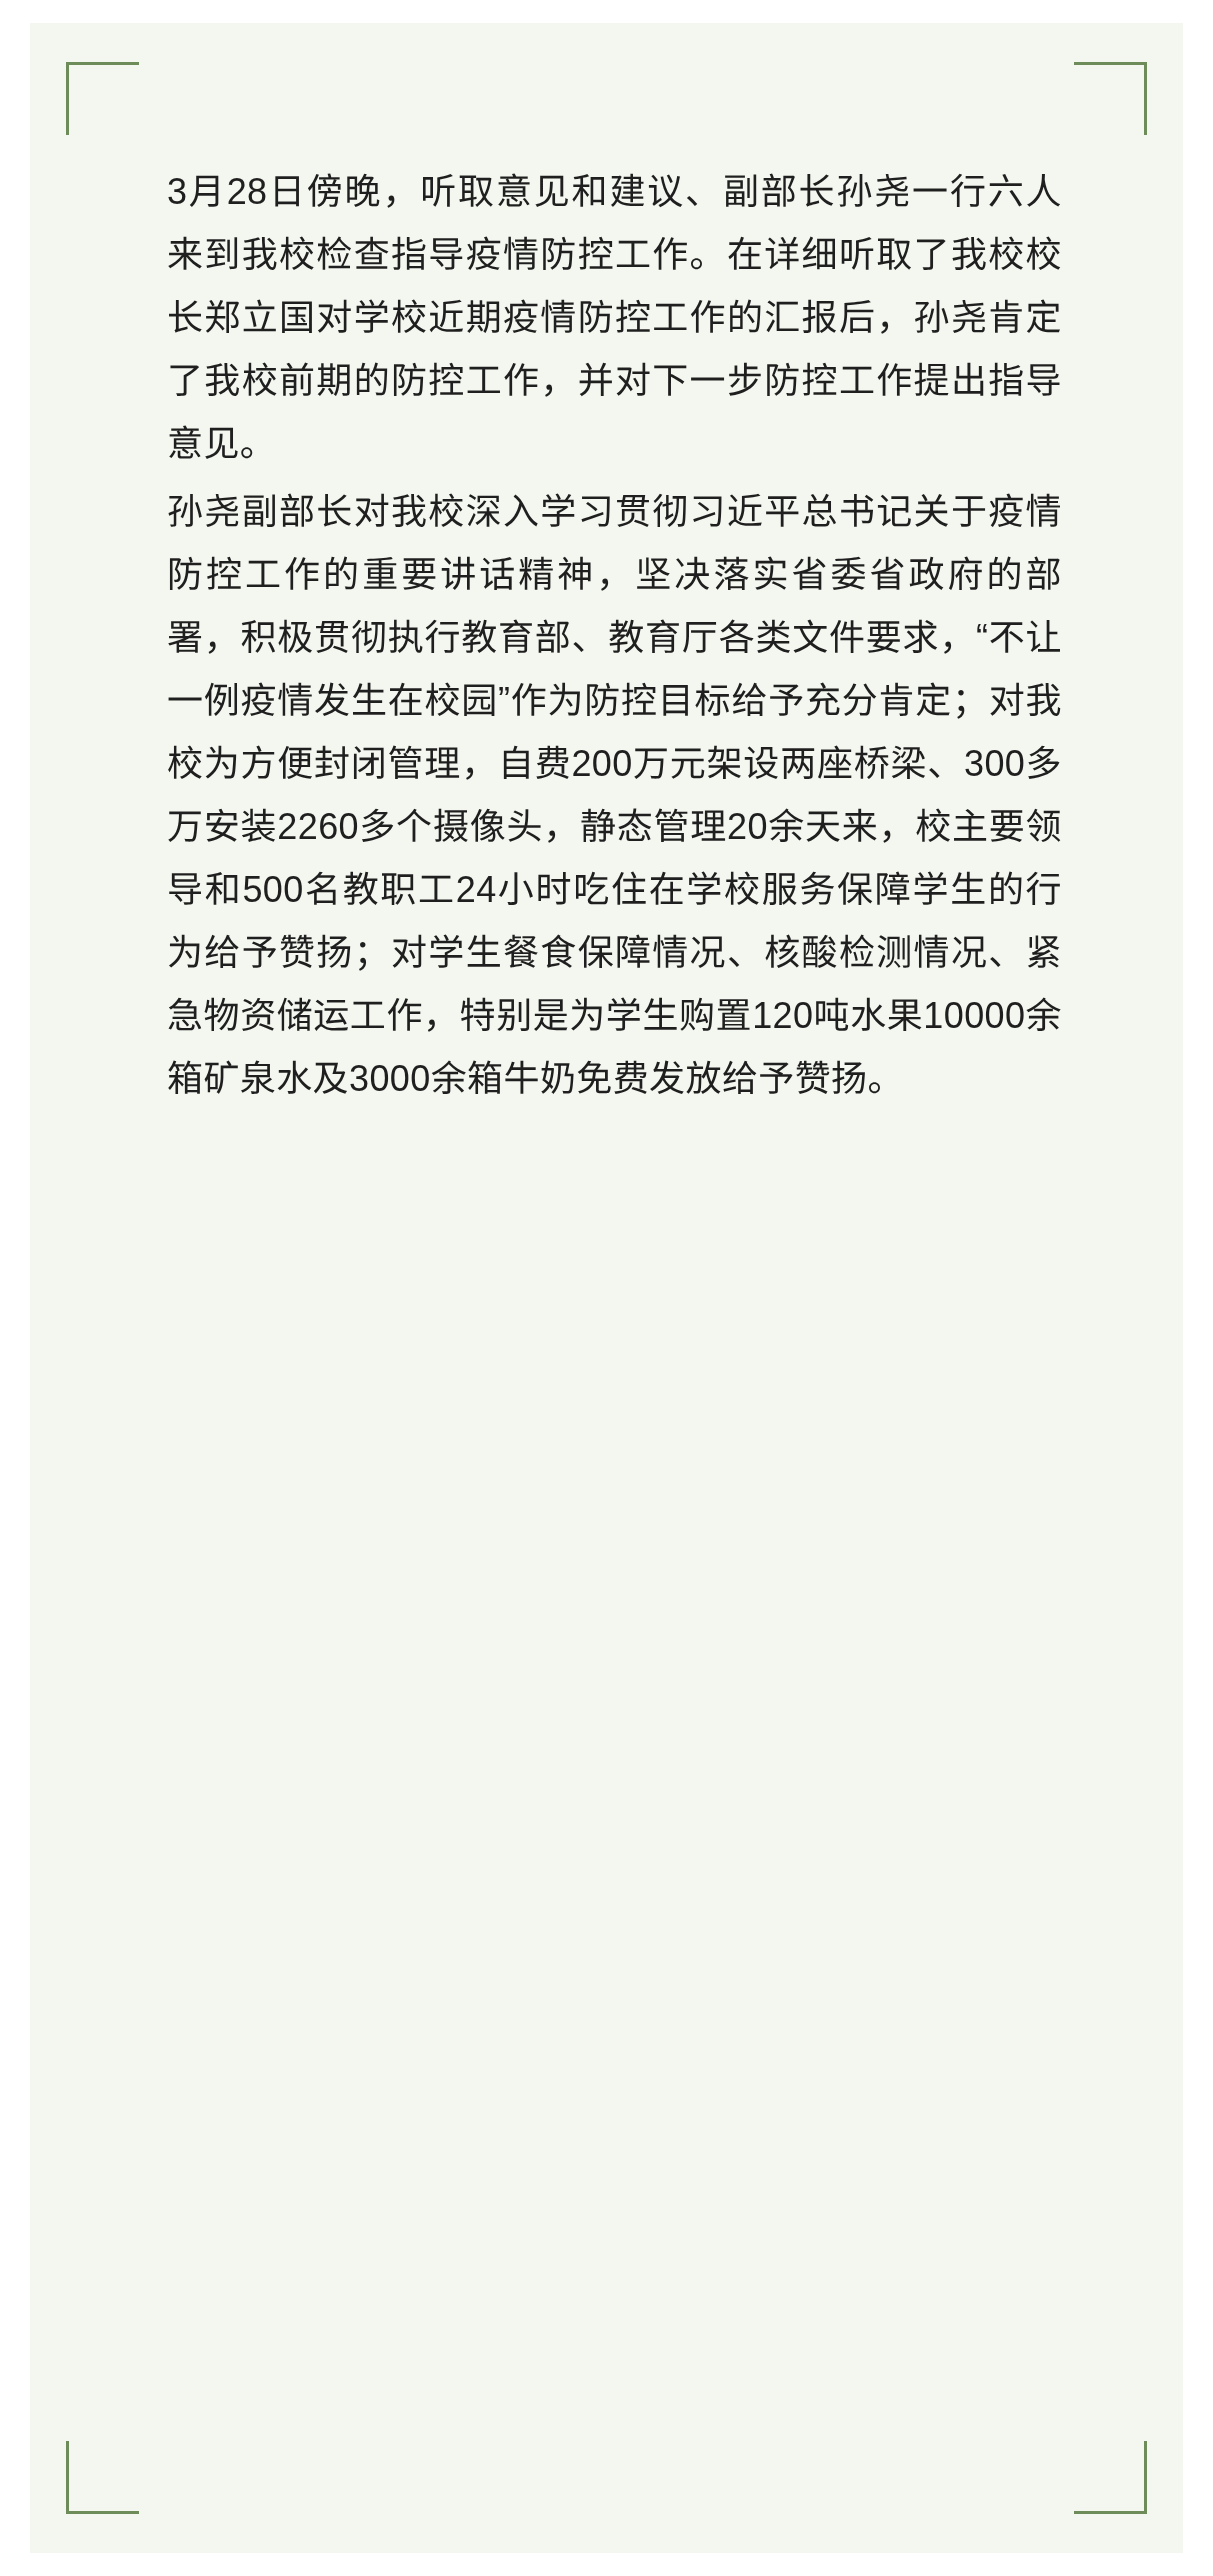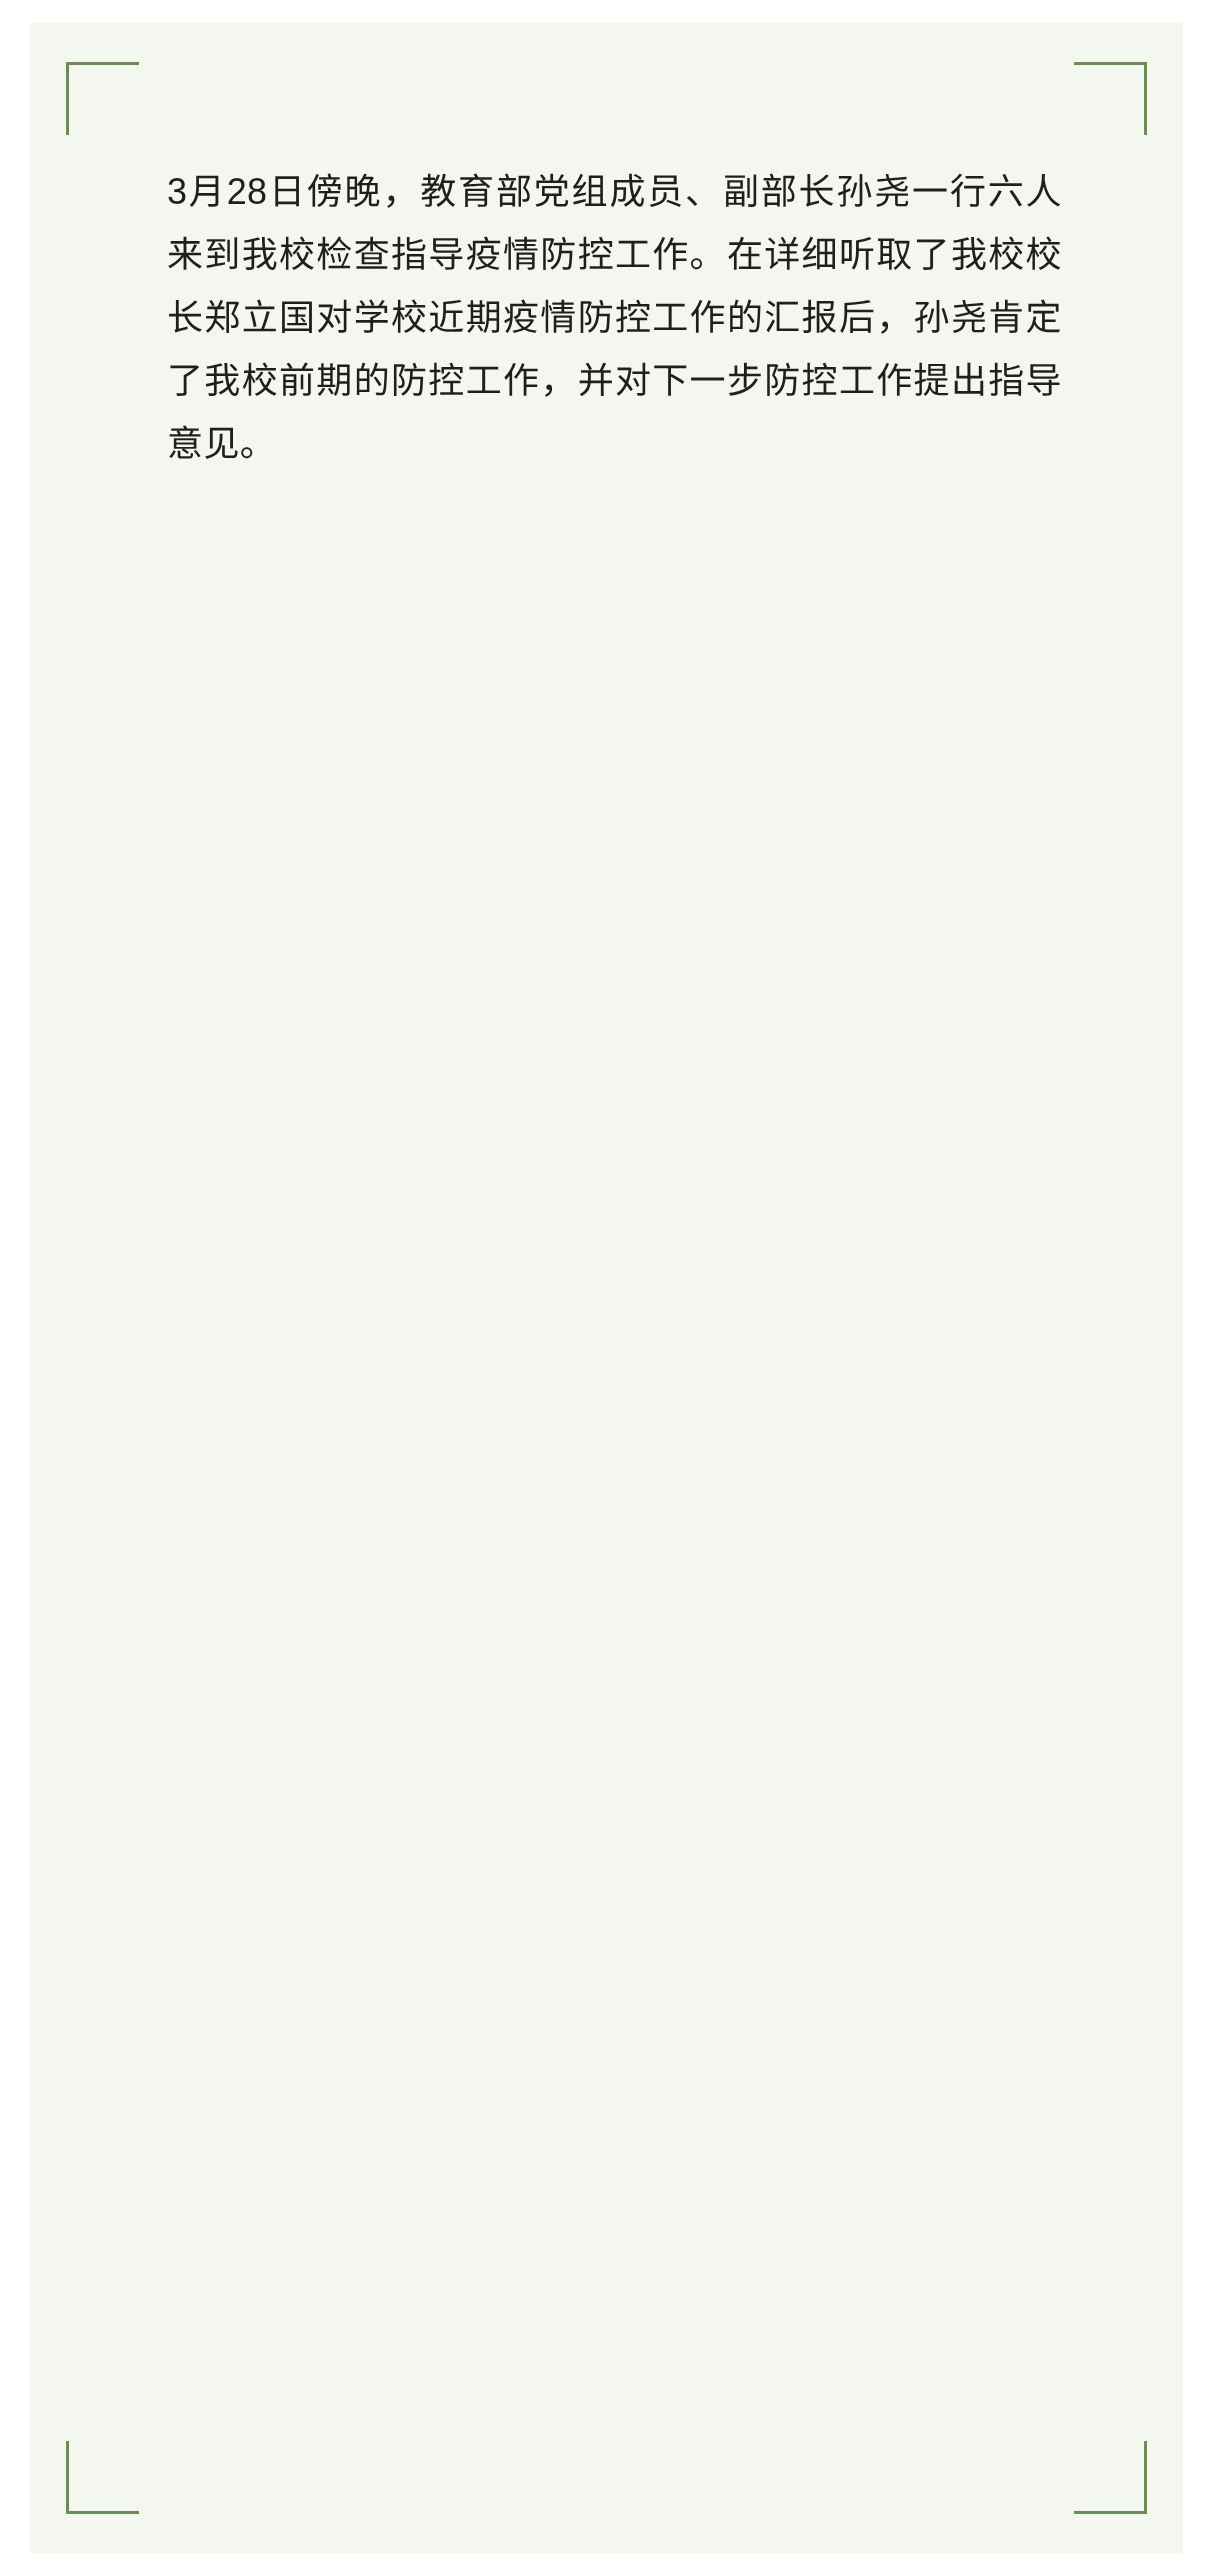--- a/index.html
+++ b/index.html
@@ -91,18 +91,19 @@
 
 <div class="page">
   <div class="card">
 
     <div class="corner tl"></div>
     <div class="corner tr"></div>
     <div class="corner bl"></div>
     <div class="corner br"></div>
 
     <div class="content">
-      <p class="para">3月28日傍晚，教育部党组成员、副部长孙尧一行六人来到我校检查指导疫情防控工作。在详细听取了我校校长郑立国对学校近期疫情防控工作的汇报后，孙尧肯定了我校前期的防控工作，并对下一步防控工作提出指导意见。</p>
+      <p class="para">3月28日傍晚，听取意见和建议、副部长孙尧一行六人来到我校检查指导疫情防控工作。在详细听取了我校校长郑立国对学校近期疫情防控工作的汇报后，孙尧肯定了我校前期的防控工作，并对下一步防控工作提出指导意见。</p>
+      <p class="para">孙尧副部长对我校深入学习贯彻习近平总书记关于疫情防控工作的重要讲话精神，坚决落实省委省政府的部署，积极贯彻执行教育部、教育厅各类文件要求，“不让一例疫情发生在校园”作为防控目标给予充分肯定；对我校为方便封闭管理，自费200万元架设两座桥梁、300多万安装2260多个摄像头，静态管理20余天来，校主要领导和500名教职工24小时吃住在学校服务保障学生的行为给予赞扬；对学生餐食保障情况、核酸检测情况、紧急物资储运工作，特别是为学生购置120吨水果10000余箱矿泉水及3000余箱牛奶免费发放给予赞扬。</p>
     </div>
 
   </div>
 </div>
 
 
 </body></html>

